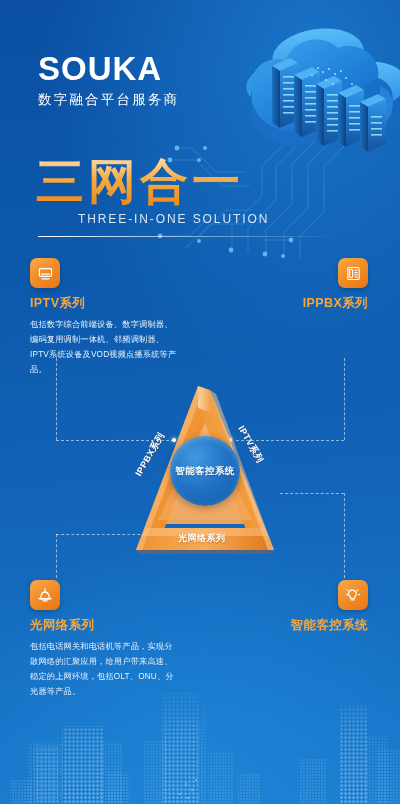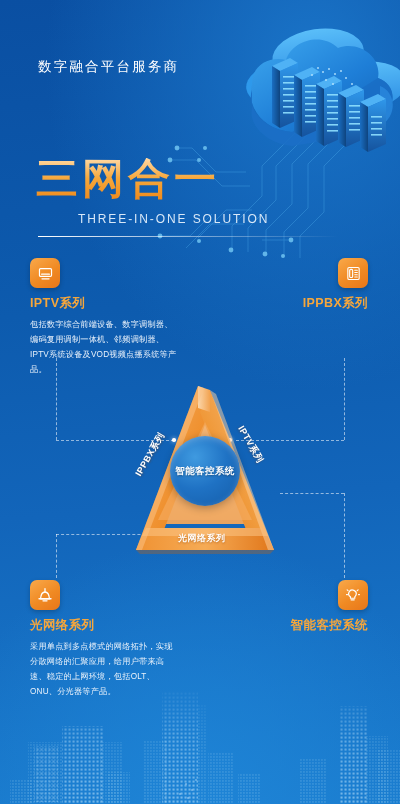--- a/index.html
+++ b/index.html
@@ -27,21 +27,21 @@
     font-size:33px; font-weight:bold; color:#ffffff;
     letter-spacing:1px; line-height:1; white-space:nowrap;
   }
   .logo-sub{
     font-size:13.5px; color:#ffffff; font-weight:normal;
     letter-spacing:2.2px; margin-top:6px; white-space:nowrap;
   }
 
   .title-cn{
     position:absolute; left:36px; top:158px;
-    font-size:42px; font-weight:bold; letter-spacing:4px;
+    font-size:48px; font-weight:bold; letter-spacing:4px;
     line-height:1; white-space:nowrap;
     background:linear-gradient(180deg,#ffd9a6 0%,#f6a83c 48%,#ef8a1c 100%);
     -webkit-background-clip:text; background-clip:text; color:transparent;
   }
   .title-en{
     position:absolute; left:38px; top:212px;
     font-size:12px; letter-spacing:1.9px; color:#d8e8f8; white-space:nowrap;margin-left:40px;
   }
   .title-rule{
     position:absolute; left:38px; top:236px; width:300px; height:1px;
@@ -249,20 +249,21 @@
           <circle cx="326" cy="80" r="1"></circle>
         <circle cx="333" cy="84" r="1"></circle>
           <circle cx="346" cy="78" r="1"></circle>
         <circle cx="312" cy="75" r="1"></circle>
           <circle cx="352" cy="84" r="1"></circle>
       </g>
     </g>
   </svg>
 
   <div class="logo-wrap">
+    <div class="logo-main">SOUKA</div>
     <div class="logo-sub">数字融合平台服务商</div>
   </div>
 
   <div class="title-cn">三网合一</div>
   <div class="title-en">THREE-IN-ONE SOLUTION</div>
   <div class="title-rule"></div>
 
   <div class="dash dash-v" style="left:56px;  top:358px; height:82px;"></div>
   <div class="dash dash-h" style="left:56px;  top:440px; width:118px;"></div>
   <div class="node" style="left:172px; top:438px;"></div>
@@ -368,21 +369,21 @@
   <div class="card c3">
     <div class="ico">
       <svg width="18" height="18" viewBox="0 0 24 24" fill="none" stroke="#ffffff" stroke-width="1.7" stroke-linecap="round" stroke-linejoin="round">
         <path d="M4 17 L20 17"></path>
         <path d="M6 17 C6.6 11 9 8 12 8 C15 8 17.4 11 18 17 Z"></path>
         <line x1="12" y1="8" x2="12" y2="3.5"></line>
         <line x1="9.3" y1="19.8" x2="14.7" y2="19.8"></line>
       </svg>
     </div>
     <div class="card-title">光网络系列</div>
-    <div class="card-body">采用单点到多点模式的网络拓扑，实现分散网络的汇聚应用，给用户带来高速、稳定的上网环境，包括OLT、ONU、分光器等产品。</div>
+    <div class="card-body">包括电话网关和电话机等产品，实现分散网络的汇聚应用，给用户带来高速、稳定的上网环境，包括OLT、ONU、分光器等产品。</div>
   </div>
 
   <div class="card c4 right">
     <div class="ico">
       <svg width="18" height="18" viewBox="0 0 24 24" fill="none" stroke="#ffffff" stroke-width="1.6" stroke-linecap="round" stroke-linejoin="round">
         <path d="M8.6 14.4 C6.4 12.9 5.6 10.2 6.8 8 C8 5.7 10.8 4.8 13.2 5.8 C15.6 6.8 16.8 9.4 16.1 11.8 C15.8 12.9 15.1 13.7 14.4 14.4 L14.4 16.3 L8.6 16.3 Z"></path>
         <line x1="9.4" y1="18.4" x2="13.6" y2="18.4"></line>
         <line x1="4.2" y1="5.2" x2="5.4" y2="6.2"></line>
         <line x1="18.8" y1="5.2" x2="17.6" y2="6.2"></line>
         <line x1="3.4" y1="11.4" x2="4.6" y2="11.4"></line>

